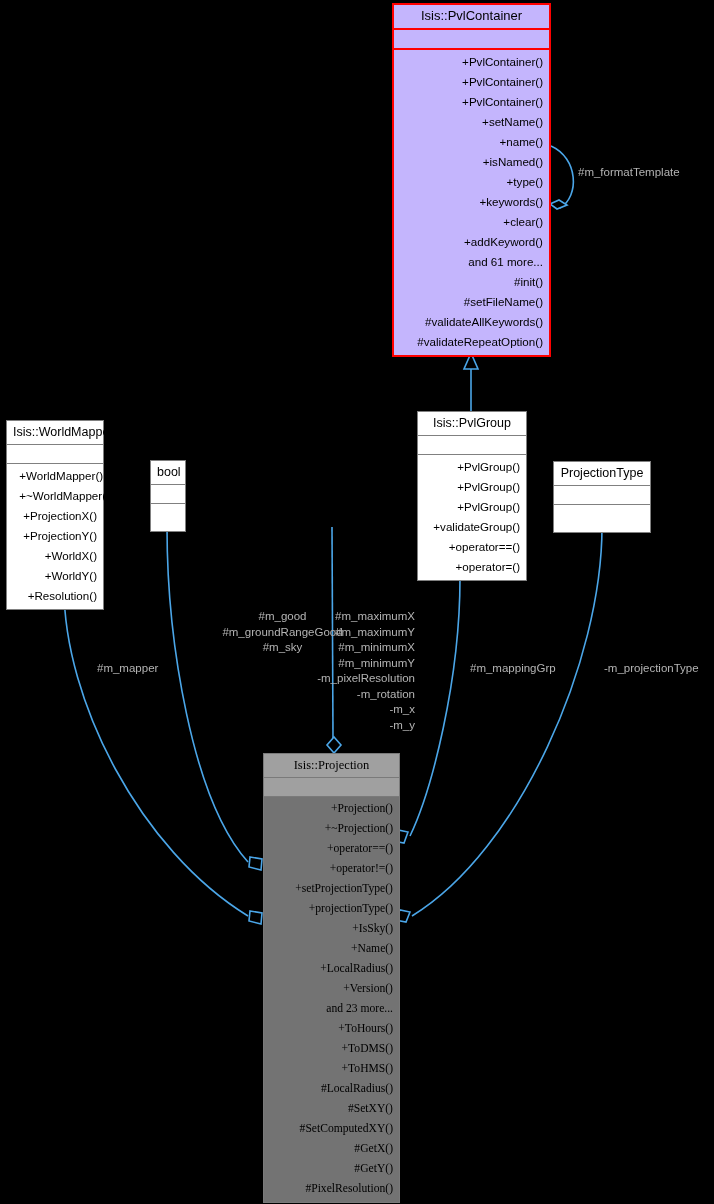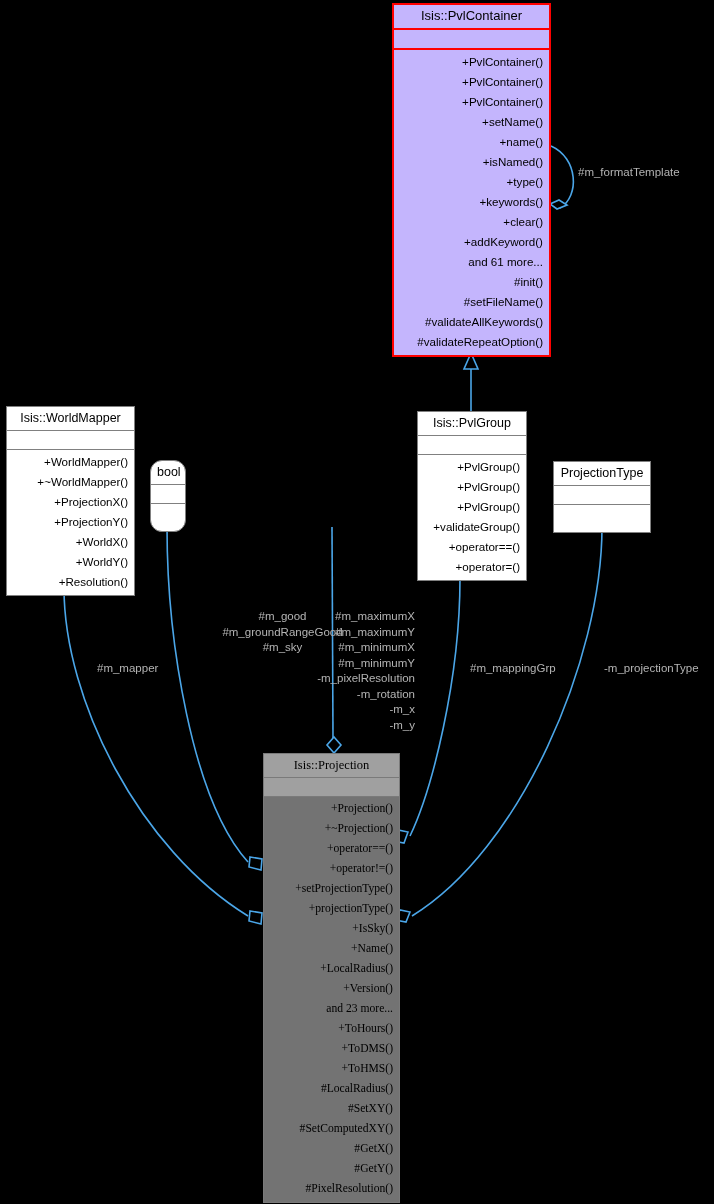--- a/index.html
+++ b/index.html
@@ -117,35 +117,35 @@
     <div class="ops">
       <div class="row"><span class="vis">+</span><span>PvlGroup()</span></div>
       <div class="row"><span class="vis">+</span><span>PvlGroup()</span></div>
       <div class="row"><span class="vis">+</span><span>PvlGroup()</span></div>
       <div class="row"><span class="vis">+</span><span>validateGroup()</span></div>
       <div class="row"><span class="vis">+</span><span>operator==()</span></div>
       <div class="row"><span class="vis">+</span><span>operator=()</span></div>
     </div>
   </div>
 
-  <div class="uml-class" style="left:6px;top:406px;width:129px;">
+  <div class="uml-class" style="left:6px;top:420px;width:98px;">
     <div class="hdr">Isis::WorldMapper</div>
     <div class="attrs"></div>
     <div class="ops">
       <div class="row"><span class="vis">+</span><span>WorldMapper()</span></div>
       <div class="row"><span class="vis">+</span><span>~WorldMapper()</span></div>
       <div class="row"><span class="vis">+</span><span>ProjectionX()</span></div>
       <div class="row"><span class="vis">+</span><span>ProjectionY()</span></div>
       <div class="row"><span class="vis">+</span><span>WorldX()</span></div>
       <div class="row"><span class="vis">+</span><span>WorldY()</span></div>
       <div class="row"><span class="vis">+</span><span>Resolution()</span></div>
     </div>
   </div>
 
-  <div class="uml-class" style="left:150px;top:460px;width:36px;border-radius:12px;">
+  <div class="uml-class" style="left:150px;top:460px;width:36px;">
     <div class="hdr">bool</div>
     <div class="attrs"></div>
     <div class="ops" style="min-height:22px;"></div>
   </div>
 
 
   <div class="uml-class" style="left:553px;top:461px;width:98px;">
     <div class="hdr">ProjectionType</div>
     <div class="attrs"></div>
     <div class="ops" style="min-height:22px;"></div>

